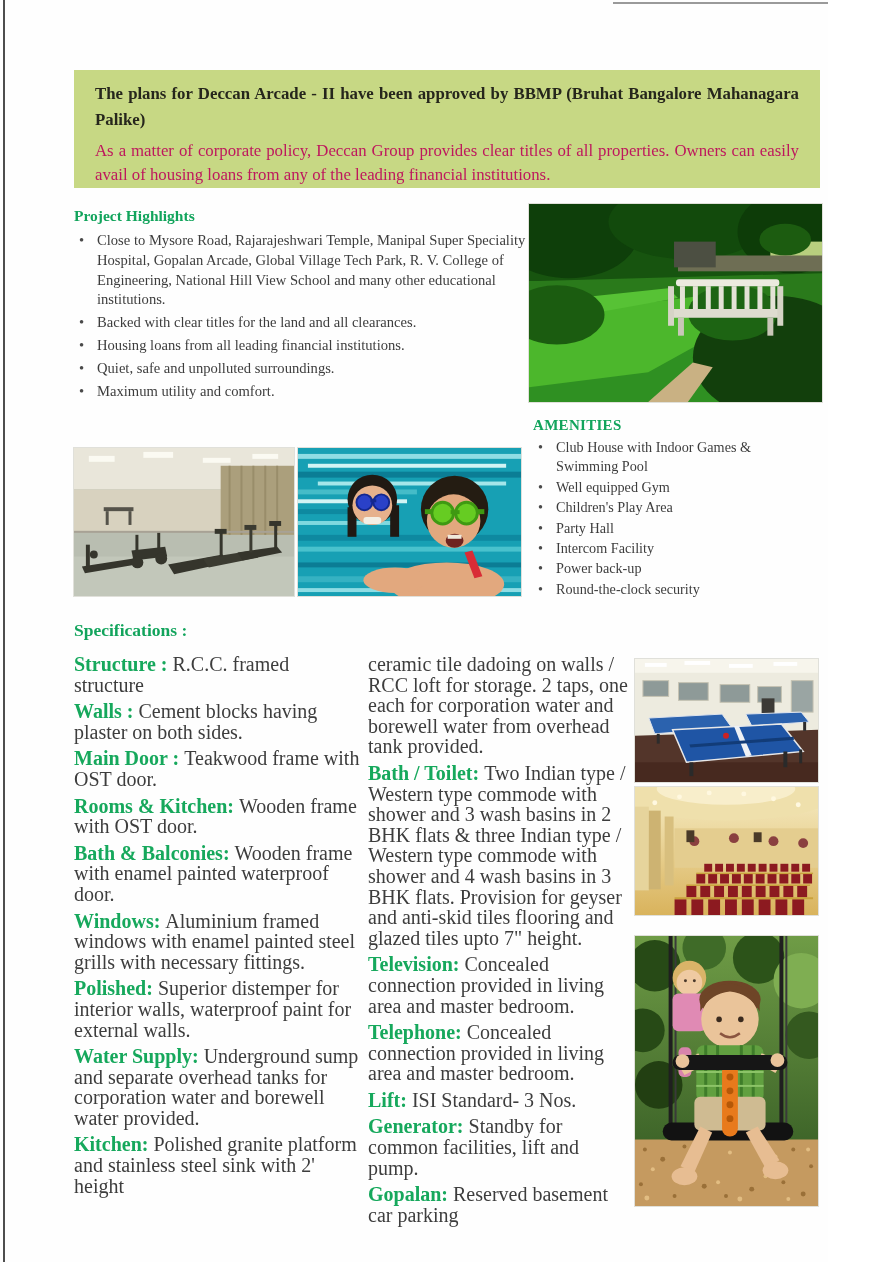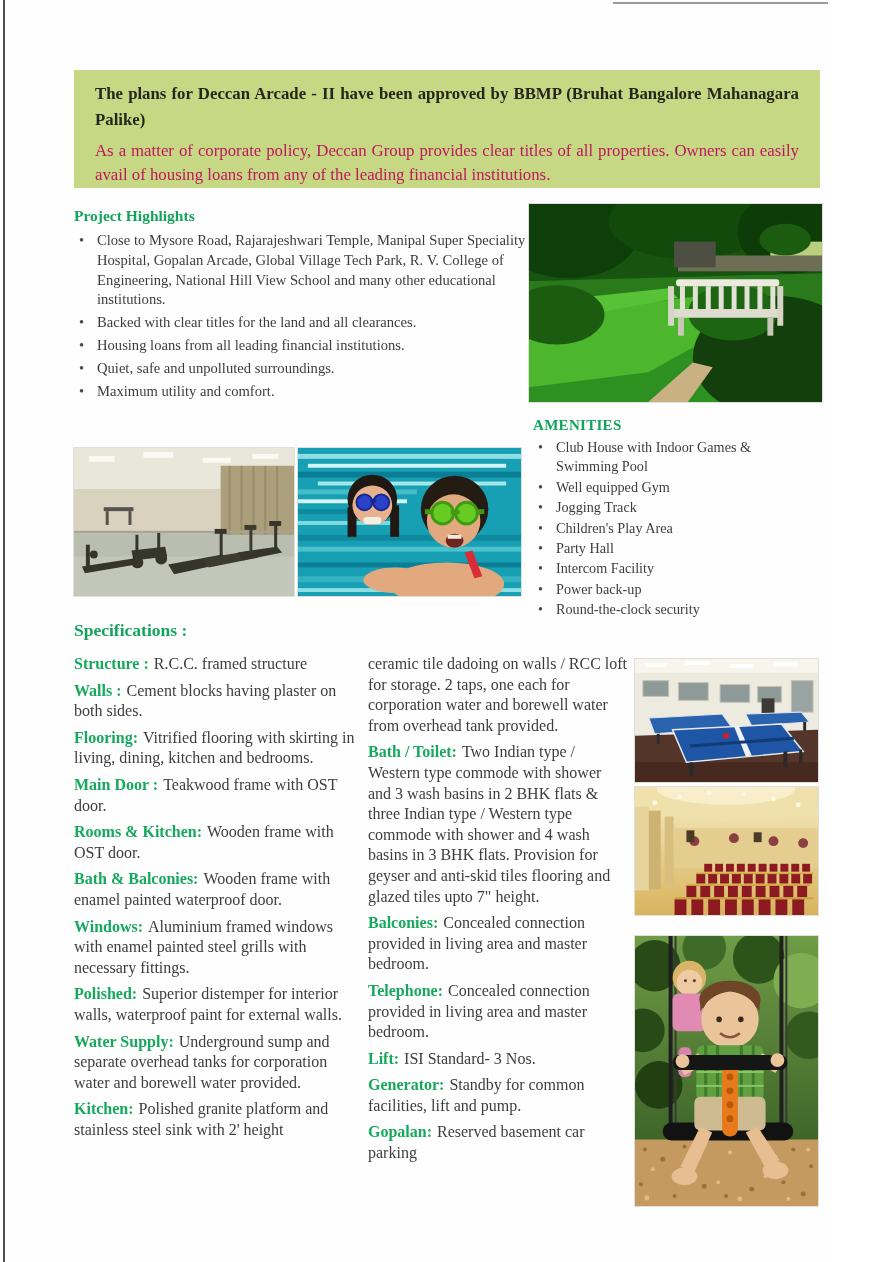--- a/index.html
+++ b/index.html
@@ -22,21 +22,21 @@
   ul.blist li{position:relative;padding-left:23px;color:#3d3d3d;}
   ul.blist li::before{content:"\2022";position:absolute;left:5px;top:0;color:#4a4a4a;}
   .ph-list{left:74px;top:231px;width:452px;}
   .ph-list li{font-size:14.6px;line-height:19.8px;margin-bottom:3px;}
   .am-list{left:533px;top:438px;width:268px;}
   .am-list li{font-size:14.2px;line-height:19.4px;margin-bottom:1px;}
 
   .spec-col{position:absolute;top:654px;}
   .spec-col-left{left:74px;width:288px;}
   .spec-col-right{left:368px;width:260px;}
-  .spec-item{margin:0 0 6px;font-size:16px;line-height:20.6px;color:#3d3d3d;}
+  .spec-item{margin:0 0 6px;font-size:20px;line-height:20.6px;color:#3d3d3d;}
   .spec-label{font-weight:bold;color:#16a85c;margin-right:5px;}
   .spec-label:empty{margin-right:0;}
 
   .photo{position:absolute;border:1px solid #e0e0da;box-sizing:border-box;background:#ddd;}
   .photo svg{display:block;width:100%;height:100%;}
   .photo-garden{left:528px;top:203px;width:295px;height:200px;}
   .photo-gym{left:73px;top:447px;width:222px;height:150px;}
   .photo-pool{left:297px;top:447px;width:225px;height:150px;}
   .photo-tt{left:634px;top:658px;width:185px;height:125px;}
   .photo-hall{left:634px;top:786px;width:185px;height:130px;}
@@ -95,21 +95,20 @@
       <rect x="250" y="83" width="6" height="40" fill="#d6d4c6"></rect>
       <rect x="150" y="115" width="6" height="18" fill="#c9c7b8"></rect>
       <rect x="240" y="115" width="6" height="18" fill="#c9c7b8"></rect>
     </svg>
   </div>
 
   <h2 class="sec-heading am-heading">AMENITIES</h2>
   <ul class="blist am-list">
     <li>Club House with Indoor Games &amp; Swimming Pool</li>
     <li>Well equipped Gym</li>
-    <li>Jogging Track</li>
     <li>Children's Play Area</li>
     <li>Party Hall</li>
     <li>Intercom Facility</li>
     <li>Power back-up</li>
     <li>Round-the-clock security</li>
   </ul>
 
   <div class="photo photo-gym">
     <svg viewBox="0 0 222 150" preserveAspectRatio="none">
       <rect width="222" height="150" fill="#b9beb1"></rect>
@@ -187,34 +186,33 @@
       <rect x="128" y="62" width="8" height="5" fill="#3f9912"></rect>
       <rect x="180" y="62" width="8" height="5" fill="#3f9912"></rect>
     </svg>
   </div>
 
   <h2 class="sec-heading spec-heading">Specifications :</h2>
 
   <div class="spec-col spec-col-left">
     <p class="spec-item"><span class="spec-label">Structure :</span><span class="spec-text">R.C.C. framed structure</span></p>
     <p class="spec-item"><span class="spec-label">Walls :</span><span class="spec-text">Cement blocks having plaster on both sides.</span></p>
-    <p class="spec-item"><span class="spec-label">Flooring:</span><span class="spec-text">Vitrified flooring with skirting in living, dining, kitchen and bedrooms.</span></p>
     <p class="spec-item"><span class="spec-label">Main Door :</span><span class="spec-text">Teakwood frame with OST door.</span></p>
     <p class="spec-item"><span class="spec-label">Rooms &amp; Kitchen:</span><span class="spec-text">Wooden frame with OST door.</span></p>
     <p class="spec-item"><span class="spec-label">Bath &amp; Balconies:</span><span class="spec-text">Wooden frame with enamel painted waterproof door.</span></p>
     <p class="spec-item"><span class="spec-label">Windows:</span><span class="spec-text">Aluminium framed windows with enamel painted steel grills with necessary fittings.</span></p>
     <p class="spec-item"><span class="spec-label">Polished:</span><span class="spec-text">Superior distemper for interior walls, waterproof paint for external walls.</span></p>
     <p class="spec-item"><span class="spec-label">Water Supply:</span><span class="spec-text">Underground sump and separate overhead tanks for corporation water and borewell water provided.</span></p>
     <p class="spec-item"><span class="spec-label">Kitchen:</span><span class="spec-text">Polished granite platform and stainless steel sink with 2' height</span></p>
   </div>
 
   <div class="spec-col spec-col-right">
     <p class="spec-item"><span class="spec-label"></span><span class="spec-text">ceramic tile dadoing on walls / RCC loft for storage. 2 taps, one each for corporation water and borewell water from overhead tank provided.</span></p>
     <p class="spec-item"><span class="spec-label">Bath / Toilet:</span><span class="spec-text">Two Indian type / Western type commode with shower and 3 wash basins in 2 BHK flats &amp; three Indian type / Western type commode with shower and 4 wash basins in 3 BHK flats. Provision for geyser and anti-skid tiles flooring and glazed tiles upto 7" height.</span></p>
-    <p class="spec-item"><span class="spec-label">Balconies:</span><span class="spec-text">Concealed connection provided in living area and master bedroom.</span></p>
+    <p class="spec-item"><span class="spec-label">Television:</span><span class="spec-text">Concealed connection provided in living area and master bedroom.</span></p>
     <p class="spec-item"><span class="spec-label">Telephone:</span><span class="spec-text">Concealed connection provided in living area and master bedroom.</span></p>
     <p class="spec-item"><span class="spec-label">Lift:</span><span class="spec-text">ISI Standard- 3 Nos.</span></p>
     <p class="spec-item"><span class="spec-label">Generator:</span><span class="spec-text">Standby for common facilities, lift and pump.</span></p>
     <p class="spec-item"><span class="spec-label">Gopalan:</span><span class="spec-text">Reserved basement car parking</span></p>
   </div>
 
   <div class="photo photo-tt">
     <svg viewBox="0 0 185 125" preserveAspectRatio="none">
       <rect width="185" height="125" fill="#edebdf"></rect>
       <rect width="185" height="14" fill="#f7f5ec"></rect>

